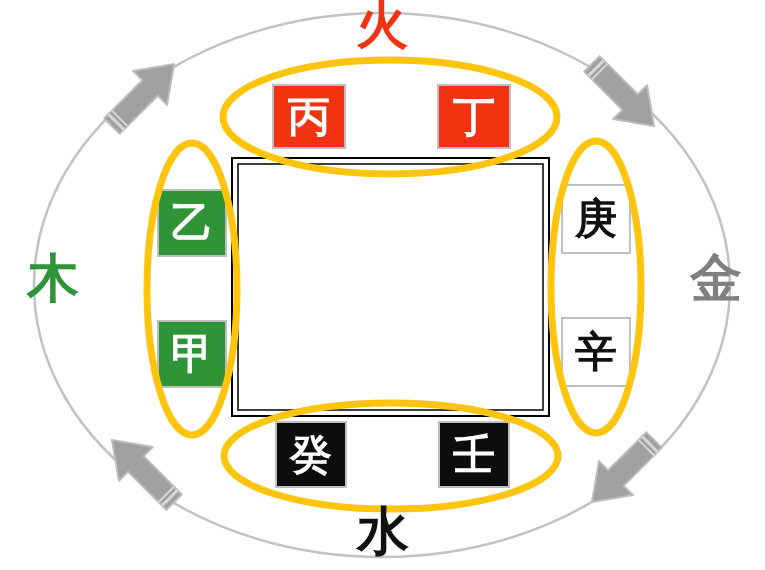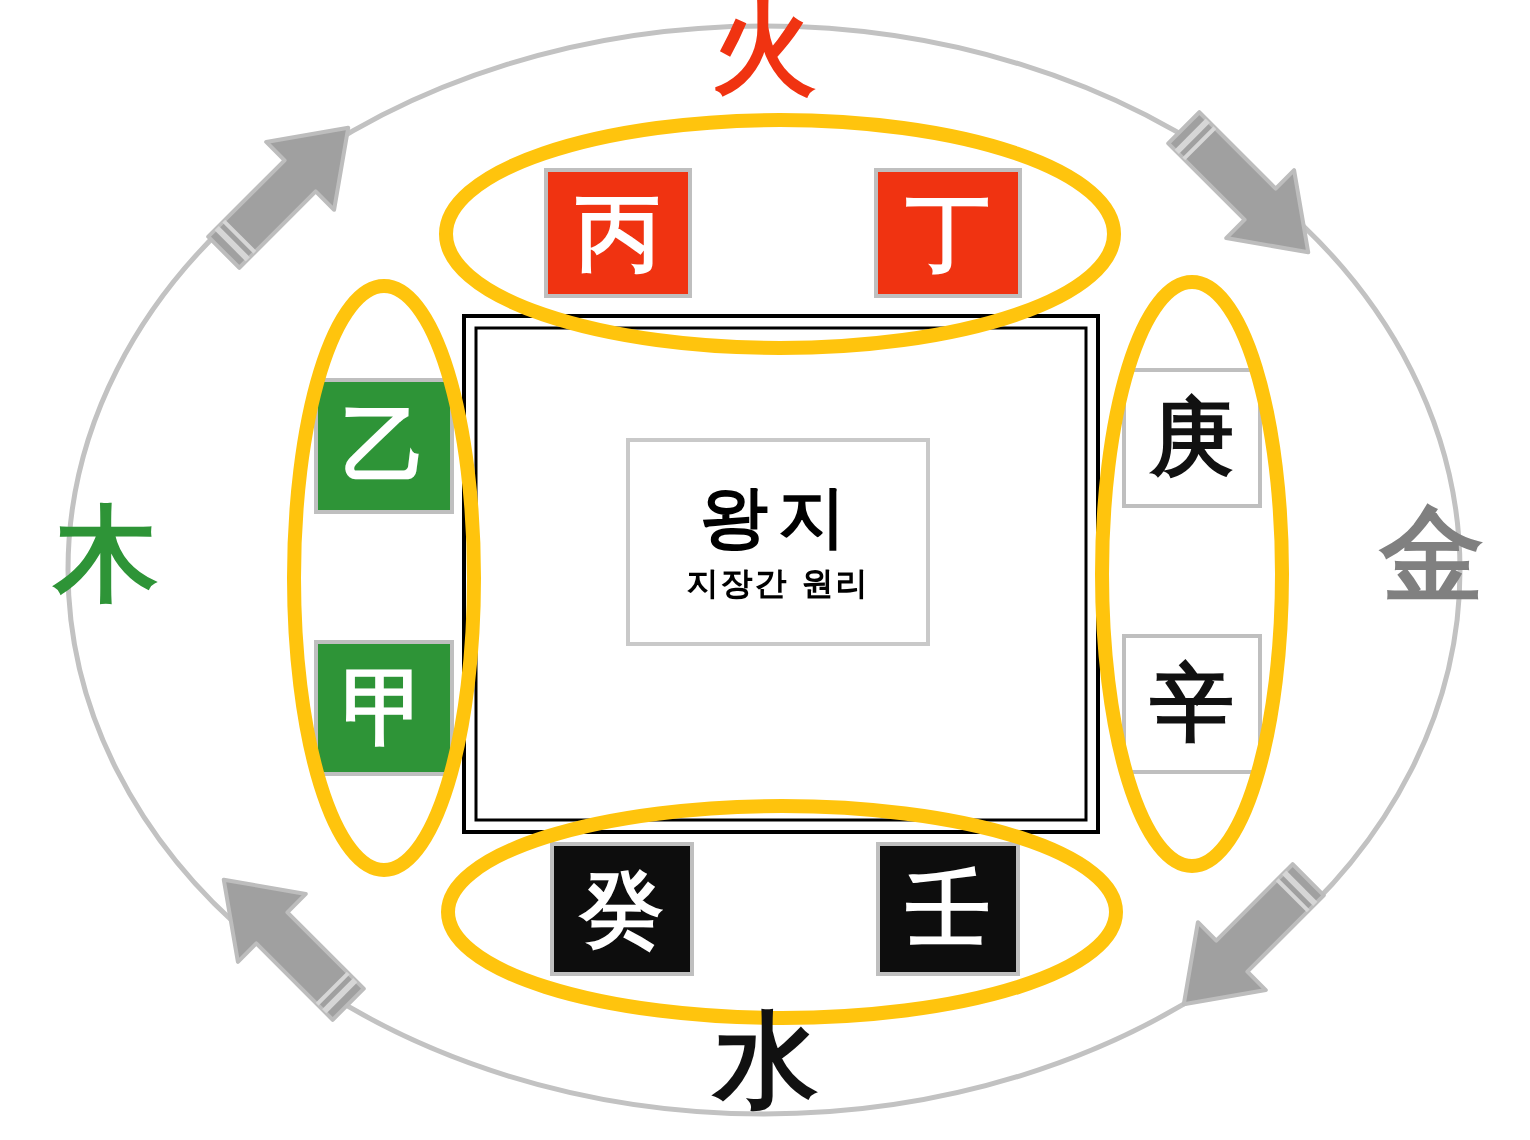--- a/index.html
+++ b/index.html
@@ -164,24 +164,20 @@
     <span>壬</span>
   </div>
 
   <svg class="layer" viewBox="0 0 765 570">
     <ellipse cx="390" cy="117" rx="167" ry="57" fill="none" stroke="#FFC40D" stroke-width="7"></ellipse>
     <ellipse cx="192" cy="289" rx="45" ry="146" fill="none" stroke="#FFC40D" stroke-width="7"></ellipse>
     <ellipse cx="596" cy="287" rx="45" ry="146" fill="none" stroke="#FFC40D" stroke-width="7"></ellipse>
     <ellipse cx="391" cy="456" rx="167" ry="53" fill="none" stroke="#FFC40D" stroke-width="7"></ellipse>
   </svg>
 
-  <div id="center-box">
-    <div id="center-title">왕지</div>
-    <div id="center-sub">지장간 원리</div>
-  </div>
 
   <div class="elem-label" style="left:342px; top:-2px; color:#F03311;">
     <span>火</span>
   </div>
   <div class="elem-label" style="left:13px; top:252px; color:#2E9437;">
     <span>木</span>
   </div>
   <div class="elem-label" style="left:676px; top:252px; color:#808080;">
     <span>金</span>
   </div>

